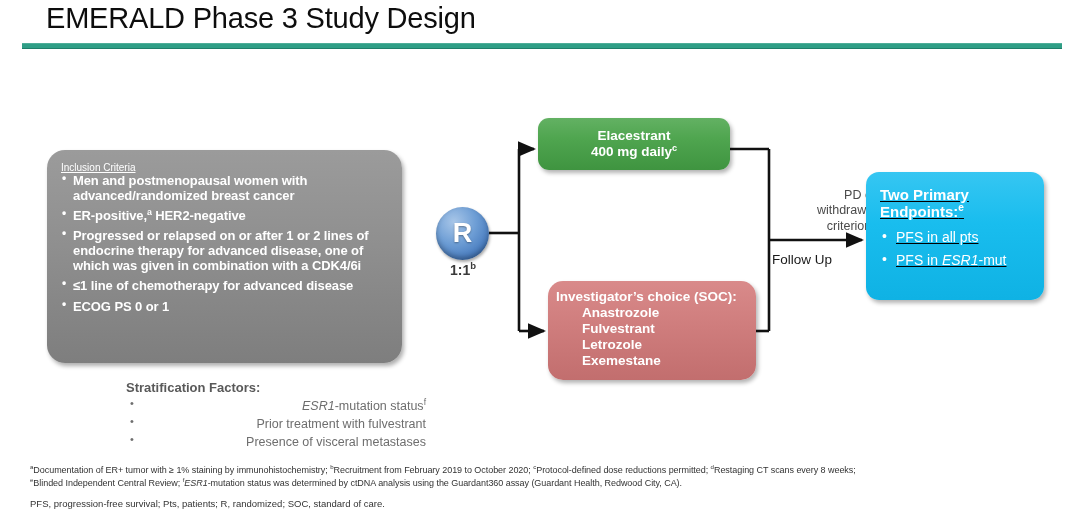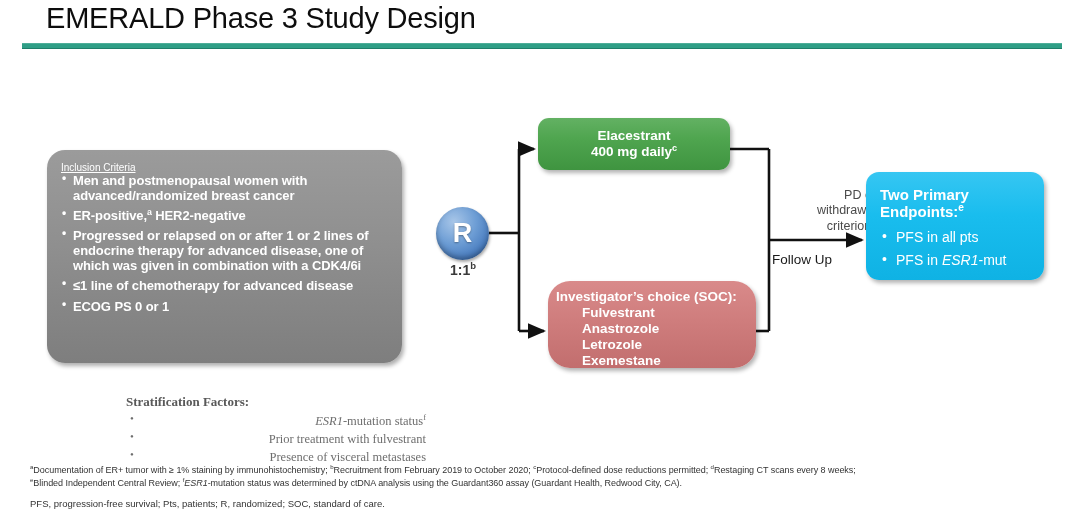--- a/index.html
+++ b/index.html
@@ -138,22 +138,22 @@
     font-size: 13.5px;
     font-weight: bold;
     line-height: 1.2;
   }
 
   #soc-box {
     position: absolute;
     left: 548px;
     top: 281px;
     width: 208px;
-    height: 87px;
-    border-radius: 22px;
+    height: 99px;
+    border-radius: 15px;
     background: linear-gradient(to bottom, #d98a8a 0%, #cf7d7d 45%, #c26e6e 100%);
     box-shadow: 2px 3px 4px rgba(0,0,0,0.30);
     box-sizing: border-box;
     padding: 8px 6px 6px 8px;
   }
   #soc-heading {
     color: #ffffff;
     font-size: 13.5px;
     font-weight: bold;
     line-height: 1.18;
@@ -165,26 +165,27 @@
     line-height: 1.18;
     padding-left: 26px;
   }
 
   
   #endpoints-box {
     position: absolute;
     left: 866px;
     top: 172px;
     width: 178px;
-    height: 108px;
+    height: 128px;
     border-radius: 13px;
     background: linear-gradient(to bottom, #36c6f2 0%, #19bdee 40%, #0fb2e4 100%);
     box-shadow: 2px 3px 4px rgba(0,0,0,0.30);
     box-sizing: border-box;
     padding: 14px 8px 16px 14px;
+    text-decoration: underline;
   }
   #endpoints-title {
     color: #ffffff;
     font-size: 15px;
     font-weight: bold;
     line-height: 1.16;
     margin-bottom: 8px;
   }
   .ep-item {
     color: #ffffff;
@@ -218,23 +219,22 @@
     top: 252px;
     font-size: 13.5px;
     font-weight: normal;
     color: #1a1a1a;
   }
 
   
   #strat-block {
     position: absolute;
     left: 126px;
-    top: 394px;
+    top: 380px;
     width: 300px;
-    font-family: Liberation Serif, serif;
   }
   #strat-title {
     font-size: 13px;
     font-weight: bold;
     color: #595959;
     margin-bottom: 2px;
   }
   .strat-item {
     font-size: 12.5px;
     color: #6e6e6e;
@@ -322,22 +322,22 @@
 
   <div id="elacestrant-box">
     <div id="elacestrant-text">
       <span>Elacestrant</span><br>
       400 mg daily<sup>c</sup>
     </div>
   </div>
 
   <div id="soc-box">
     <div id="soc-heading">Investigator’s choice (SOC):</div>
+    <div class="soc-drug">Anastrozole</div>
     <div class="soc-drug">Fulvestrant</div>
-    <div class="soc-drug">Anastrozole</div>
     <div class="soc-drug">Letrozole</div>
     <div class="soc-drug">Exemestane</div>
   </div>
 
   <div id="pd-label">
     <span>PD or</span><br>
     <span>withdrawal</span><br>
     criterion<sup>d</sup>
   </div>
   <div id="followup-label">Follow Up</div>

